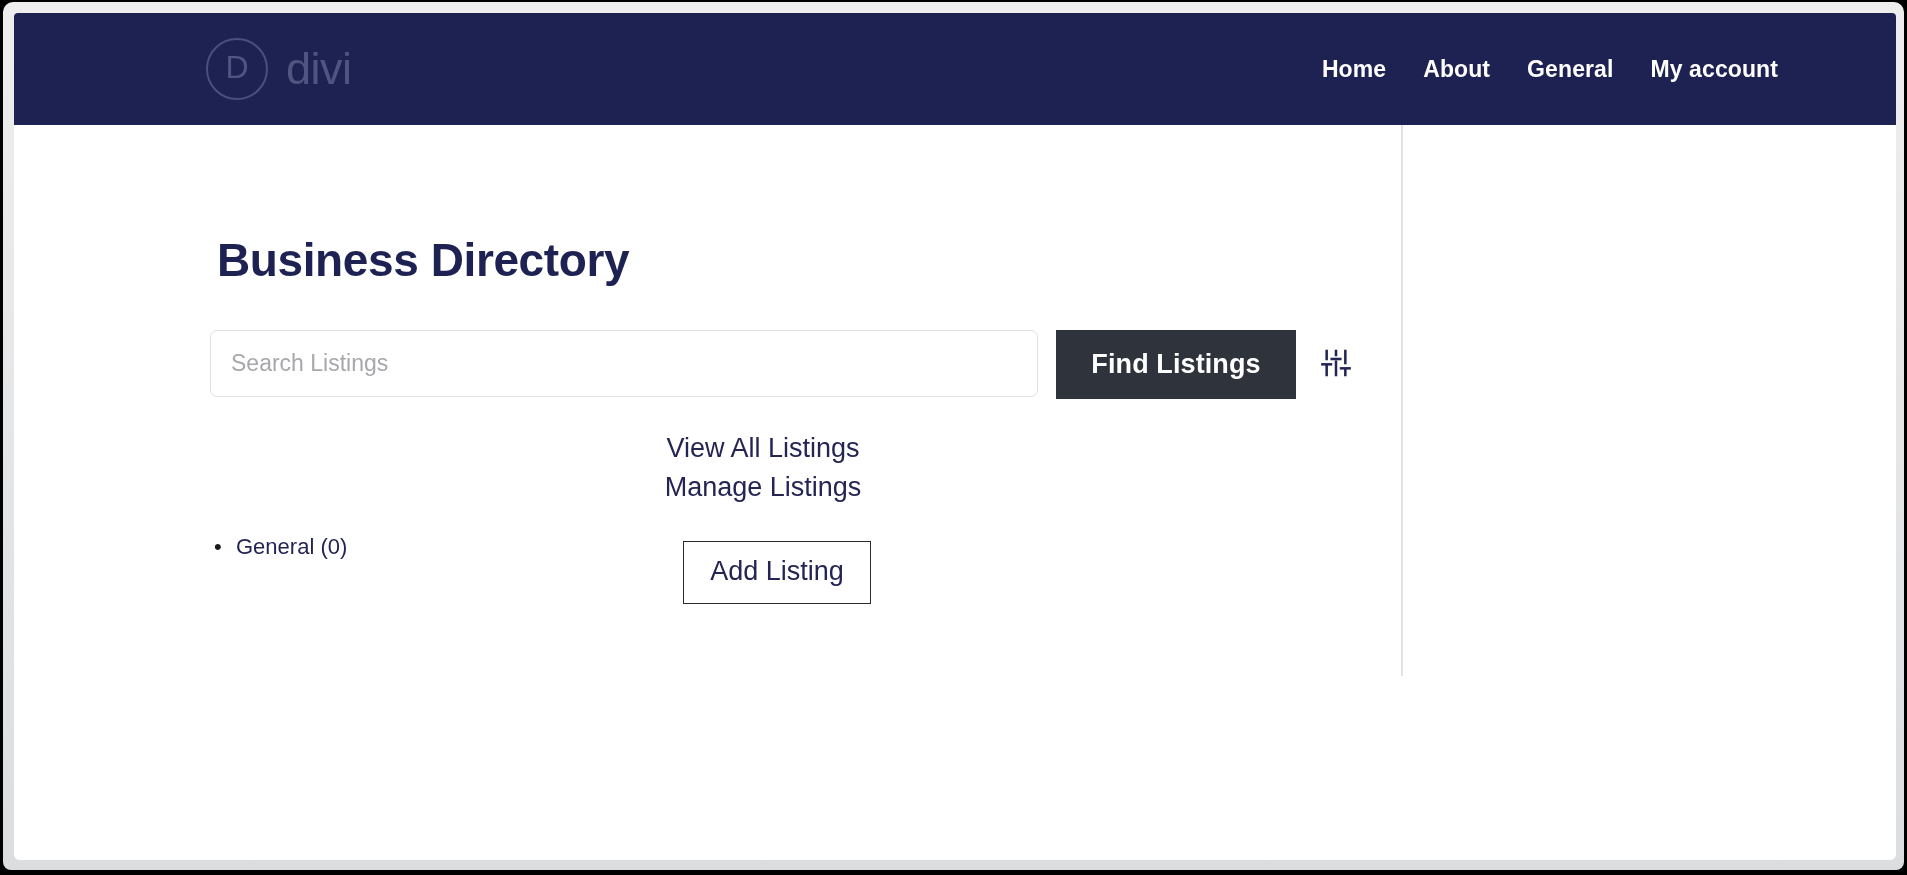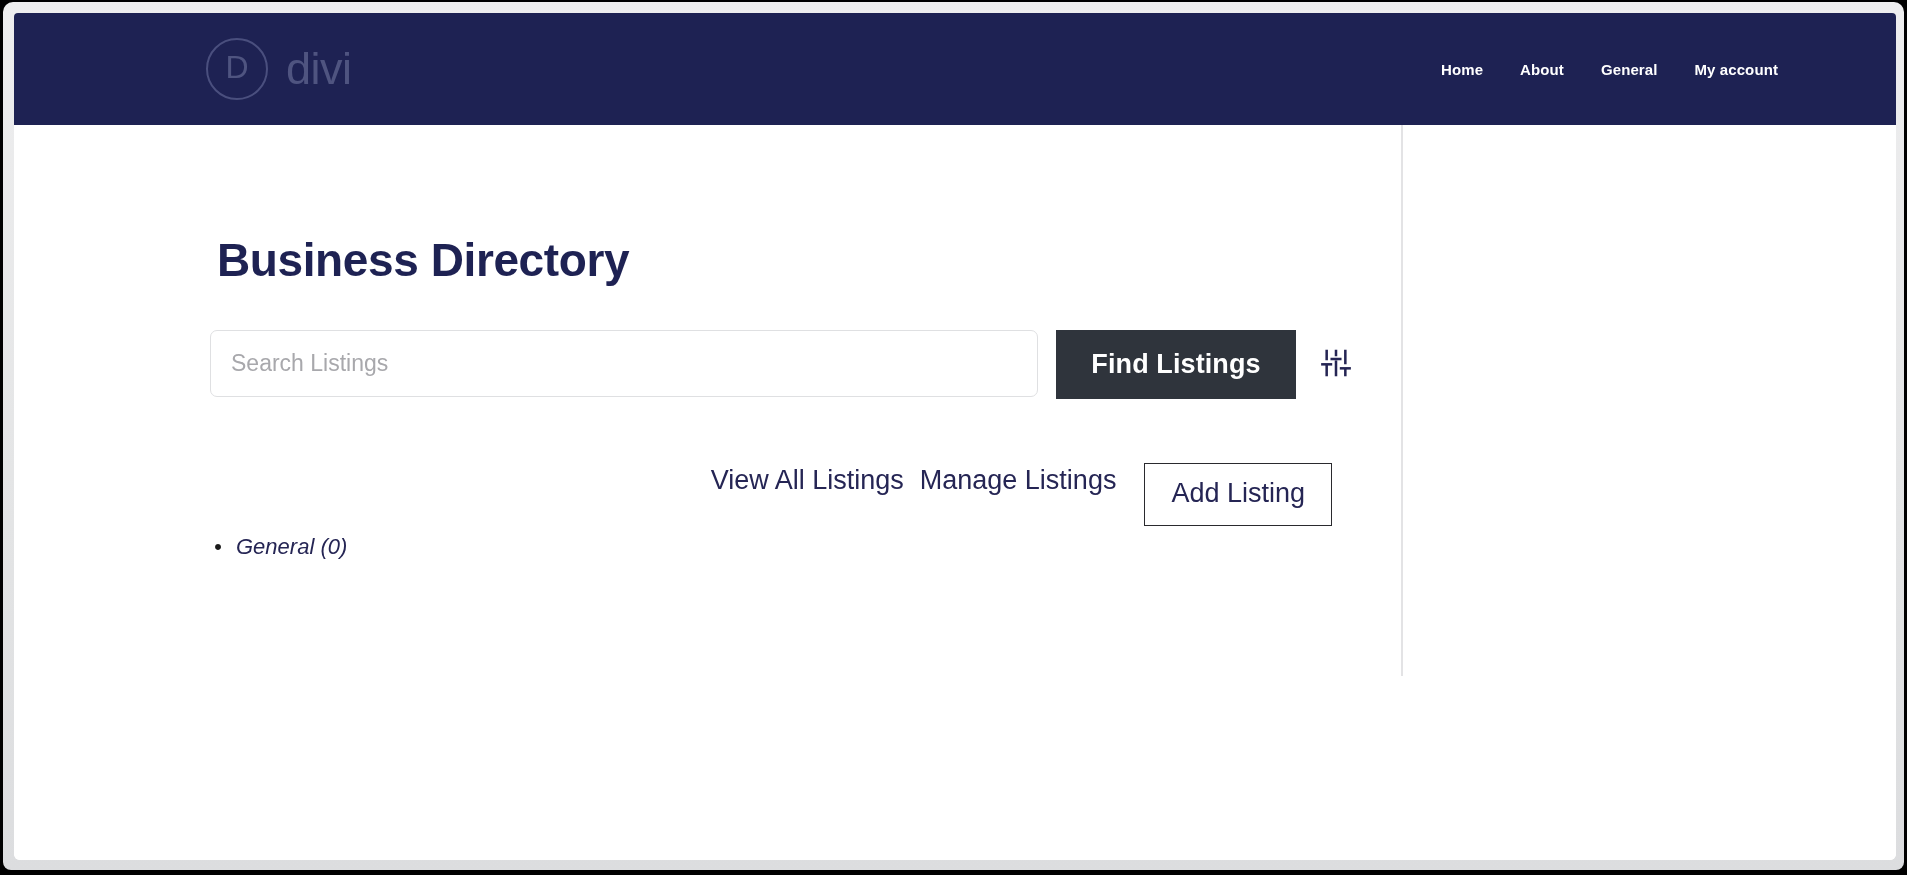--- a/index.html
+++ b/index.html
@@ -93,21 +93,21 @@
     position: absolute;
     right: 118px;
     top: 0;
     height: 112px;
     display: flex;
     align-items: center;
     gap: 37px;
   }
   .nav-link {
     color: #ffffff;
-    font-size: 15px;
+    font-size: 23px;
     font-weight: bold;
     text-decoration: none;
     white-space: nowrap;
     letter-spacing: 0.1px;
     cursor: pointer;
   }
 
   
   .content-row {
     position: absolute;
@@ -204,21 +204,22 @@
 
   
   .action-row {
     position: absolute;
     left: 196px;
     top: 310px;
     width: 1122px;
     display: flex;
     align-items: center;
     justify-content: flex-end;
-    gap: 0;
+    gap: 12px;
+    flex-direction: column;
   }
   .action-link {
     color: #252554;
     font-size: 27px;
     text-decoration: none;
     white-space: nowrap;
     cursor: pointer;
     margin-right: 16px;
     line-height: 1;
   }
@@ -244,21 +245,20 @@
     margin: 0;
     padding-left: 26px;
     list-style: none;
   }
   .category-item {
     position: relative;
     font-size: 22px;
     color: #252554;
     line-height: 1.4;
     padding-left: 0;
-    font-style: italic;
   }
   .category-item::before {
     content: "\2022";
     position: absolute;
     left: -22px;
     top: 0;
     color: #1a1a1a;
     font-size: 22px;
   }
   .category-link {

